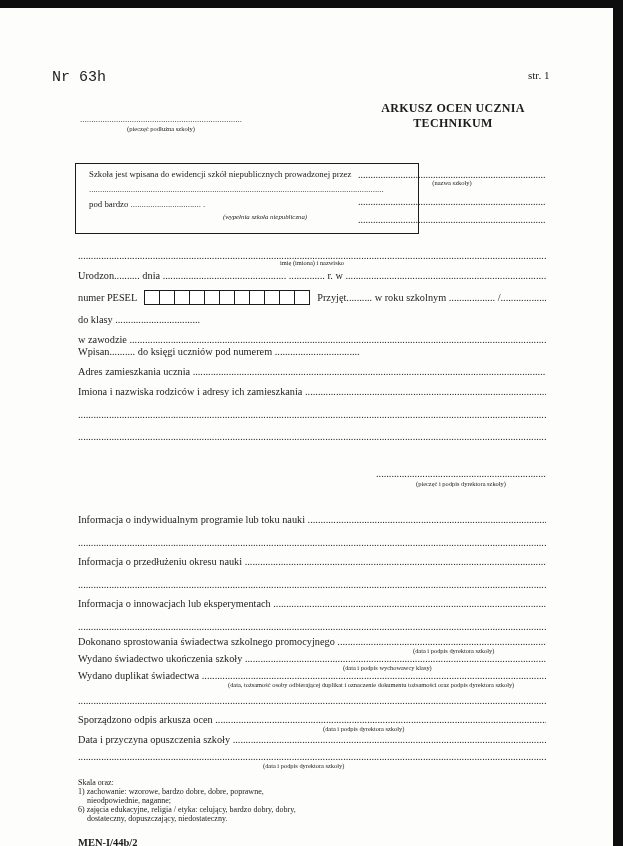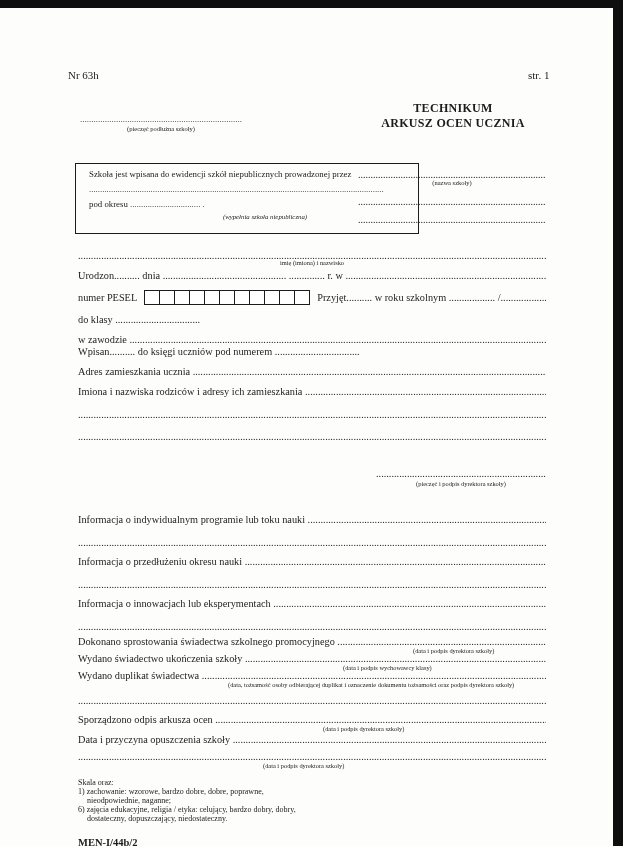--- a/index.html
+++ b/index.html
@@ -3,21 +3,21 @@
 <meta charset="utf-8">
 <style>
   html,body { margin:0; padding:0; background:#e8e8e8; }
   .page {
     position:relative; width:623px; height:846px; margin:0 auto;
     background:#fdfdfb; color:#1c1c1c; overflow:hidden;
     font-family:"Liberation Serif", serif;
   }
   .scanbar-top { position:absolute; top:0; left:0; width:100%; height:8px; background:#0e0e0e; }
   .scanbar-right { position:absolute; top:0; right:0; width:10px; height:100%; background:#0e0e0e; }
-  .hdr-left { position:absolute; left:68px; top:69px; font-size:11px; }
+  .hdr-left { position:absolute; left:52px; top:69px; font-size:15px;font-family:Liberation Mono, monospace; }
   .hdr-right { position:absolute; left:528px; top:69px; font-size:11px; }
   .doc-title { position:absolute; left:368px; top:101px; width:170px; text-align:center;
     font-weight:bold; font-size:12px; line-height:1.25; letter-spacing:0.3px; }
   .stamp { position:absolute; left:80px; top:114px; width:162px; text-align:center; }
   .stamp .dotline { font-size:9px; white-space:nowrap; overflow:hidden; height:11px; line-height:11px; }
   .stamp .capline { font-size:6.5px; line-height:8px; }
   .npbox { position:absolute; left:57px; top:163px; width:344px; height:71px; box-sizing:border-box;
     border:1.3px solid #1c1c1c; padding:4px 5px 0 13px; font-size:8.8px;margin-left:18px; }
   .npbox .bx-line { white-space:nowrap; overflow:hidden; height:13px; line-height:13px; }
   .npbox .bx-cap { font-style:italic; font-size:6.8px; text-align:center; padding-left:28px; margin-top:2px; }
@@ -43,33 +43,33 @@
 <body>
 
 <div class="page">
   <div class="scanbar-top"></div>
   <div class="scanbar-right"></div>
 
   <div class="hdr-left">Nr 63h</div>
   <div class="hdr-right">str. 1</div>
 
   <div class="doc-title">
+    <div>ARKUSZ OCEN UCZNIA</div>
     <div>TECHNIKUM</div>
-    <div>ARKUSZ OCEN UCZNIA</div>
   </div>
 
   <div class="stamp">
     <div class="dotline">..................................................................................</div>
     <div class="capline">(pieczęć podłużna szkoły)</div>
   </div>
 
   <div class="npbox">
     <div class="bx-line">Szkoła jest wpisana do ewidencji szkół niepublicznych prowadzonej przez</div>
     <div class="bx-line" style="margin-top:2px">......................................................................................................................................</div>
-    <div class="bx-line" style="margin-top:2px">pod okresu ................................ .</div>
+    <div class="bx-line" style="margin-top:2px">pod bardzo ................................ .</div>
     <div class="bx-cap">(wypełnia szkoła niepubliczna)</div>
   </div>
 
   <div class="schoolname">
     <div class="dotline">...........................................................................................</div>
     <div class="capline">(nazwa szkoły)</div>
     <div class="dotline" style="margin-top:9px">...........................................................................................</div>
     <div class="dotline" style="margin-top:7px">...........................................................................................</div>
   </div>
 

